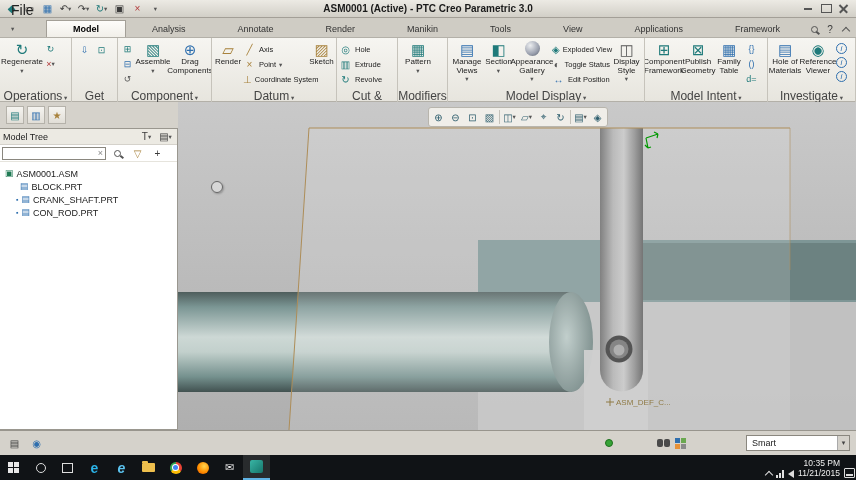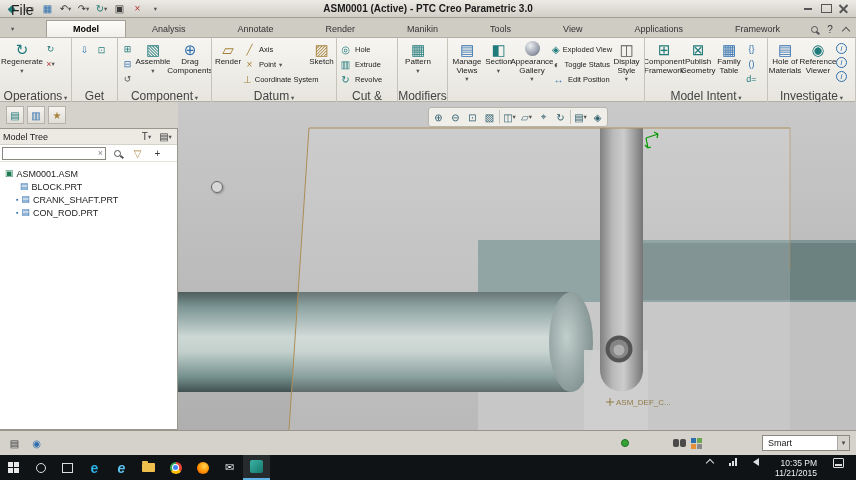--- a/index.html
+++ b/index.html
@@ -58,40 +58,40 @@
   .viewport{position:absolute;top:102px;left:178px;width:678px;height:328px;overflow:hidden;background:#bdbdbd}
   .gtb{position:absolute;left:250px;top:5px;display:flex;align-items:center;background:rgba(243,241,236,0.93);border:1px solid #b8b5ad;border-radius:3px;padding:1px;height:20px}
   .gbtn{width:17px;height:16px;display:flex;align-items:center;justify-content:center;font-size:10px;color:#2f5f6e}
   .gsep{width:1px;height:14px;background:#c5c2ba;margin:0 1px}
   .cursor{position:absolute;left:33px;top:79px;width:12px;height:12px;border:1px solid #666;border-radius:50%;background:rgba(255,255,255,0.35);box-shadow:1px 1px 2px rgba(0,0,0,0.25)}
   
   .statusbar{position:absolute;top:430px;left:0;width:856px;height:25px;background:#d5d2cb;border-top:1px solid #98958d;display:flex;align-items:center;padding:0 6px;gap:5px}
   .gdot{width:8px;height:8px;border-radius:50%;background:#37a337;border:1px solid #1d701d;display:inline-block}
   .binoc{display:flex;gap:1px}.binoc i{width:6px;height:8px;background:#4a4a4a;border-radius:2px;display:block}
   .gridic{width:5px;height:5px;background:#2f6fae;display:inline-block;box-shadow:6px 0 #6aa84f,0 6px #e69138,6px 6px #8a8a8a;margin:0 8px 6px 0}
-  .smart{width:88px;height:16px;background:#fff;border:1px solid #8a877f;display:flex;align-items:center;padding:0 0 0 5px;font-size:9px;color:#222}
+  .smart{width:104px;height:16px;background:#fff;border:1px solid #8a877f;display:flex;align-items:center;padding:0 0 0 5px;font-size:9px;color:#222}
   .smart .arr{margin-left:auto;width:12px;height:14px;background:#d5d2cb;border-left:1px solid #aaa;display:flex;align-items:center;justify-content:center;font-size:7px;color:#444}
   
   .taskbar{position:absolute;top:455px;left:0;width:856px;height:25px;background:#101316;display:flex;align-items:center}
   .tbtn{width:27px;height:25px;display:flex;align-items:center;justify-content:center;flex:none}
   .winlogo{display:grid;grid-template-columns:5px 5px;grid-template-rows:5px 5px;gap:1px}
   .winlogo i{background:#e8e8e8;display:block}
   .cortana{width:10px;height:10px;border:1.5px solid #ddd;border-radius:50%}
   .tview{width:11px;height:10px;border:1px solid #ddd}
   .edgeic{color:#2bb3e8;font-weight:bold;font-size:14px;font-style:normal}
   .ieic{color:#5cc4f0;font-size:14px;font-style:italic;font-weight:bold}
   .folder{width:13px;height:9px;background:#eebf4d;border-radius:1px;position:relative}
   .folder::before{content:"";position:absolute;top:-2px;left:0;width:6px;height:2px;background:#eebf4d;border-radius:1px 1px 0 0}
   .chromeic{width:12px;height:12px;border-radius:50%;background:conic-gradient(#ea4335 0 120deg,#fbbc05 120deg 240deg,#34a853 240deg 360deg);position:relative}
   .chromeic::after{content:"";position:absolute;left:3.5px;top:3.5px;width:5px;height:5px;border-radius:50%;background:#4285f4;box-shadow:0 0 0 1px #fff}
   .ffic{width:12px;height:12px;border-radius:50%;background:radial-gradient(circle at 60% 35%,#ffd54f,#ff8f00 55%,#e65100)}
   .mailic{color:#e8e8e8;font-size:11px}
   .creoic{width:13px;height:13px;border-radius:2px;background:linear-gradient(135deg,#39b5a5,#16756b)}
   .active-app{background:rgba(255,255,255,0.10);border-bottom:2px solid #5fb3e4}
-  .tray{margin-left:auto;display:flex;align-items:flex-start;gap:16px;padding-right:12px}
+  .tray{margin-left:auto;display:flex;align-items:flex-end;gap:4px;padding-right:1px}
   .chevw{width:6px;height:6px;border-left:1.5px solid #ddd;border-top:1.5px solid #ddd;transform:rotate(45deg);margin-top:2px}
   .net{display:flex;align-items:flex-end;gap:1px;height:8px}
   .net i{width:2px;background:#e0e0e0;display:block}
   .net i:nth-child(1){height:3px}.net i:nth-child(2){height:5px}.net i:nth-child(3){height:8px}
   .vol{width:0;height:0;border-top:4px solid transparent;border-bottom:4px solid transparent;border-right:6px solid #ddd}
   .clock{color:#eee;font-size:8.5px;line-height:10px;text-align:right}
   .acic{width:11px;height:10px;border:1px solid #ddd;border-radius:1px;position:relative}
   .acic::after{content:"";position:absolute;bottom:1px;left:1px;right:1px;height:2px;background:#ddd}
 </style>
 </head>
@@ -255,20 +255,21 @@
         </div>
         <div class="smallrow">
           <span class="si blue">↔</span>
           <span>Edit Position</span>
         </div>
       </div>
       <div class="bigbtn dd" style="width:31px">
         <span class="bi gray">◫</span>
         <span class="blbl">Display Style</span>
       </div>
+      <div class="grp-label dd">Model Display</div>
     </div>
 
     <div class="grp" style="left:645px;width:123px">
       <div class="bigbtn" style="width:34px">
         <span class="bi teal">⊞</span>
         <span class="blbl">Component Framework</span>
       </div>
       <div class="bigbtn" style="width:32px">
         <span class="bi teal">⊠</span>
         <span class="blbl">Publish Geometry</span>

